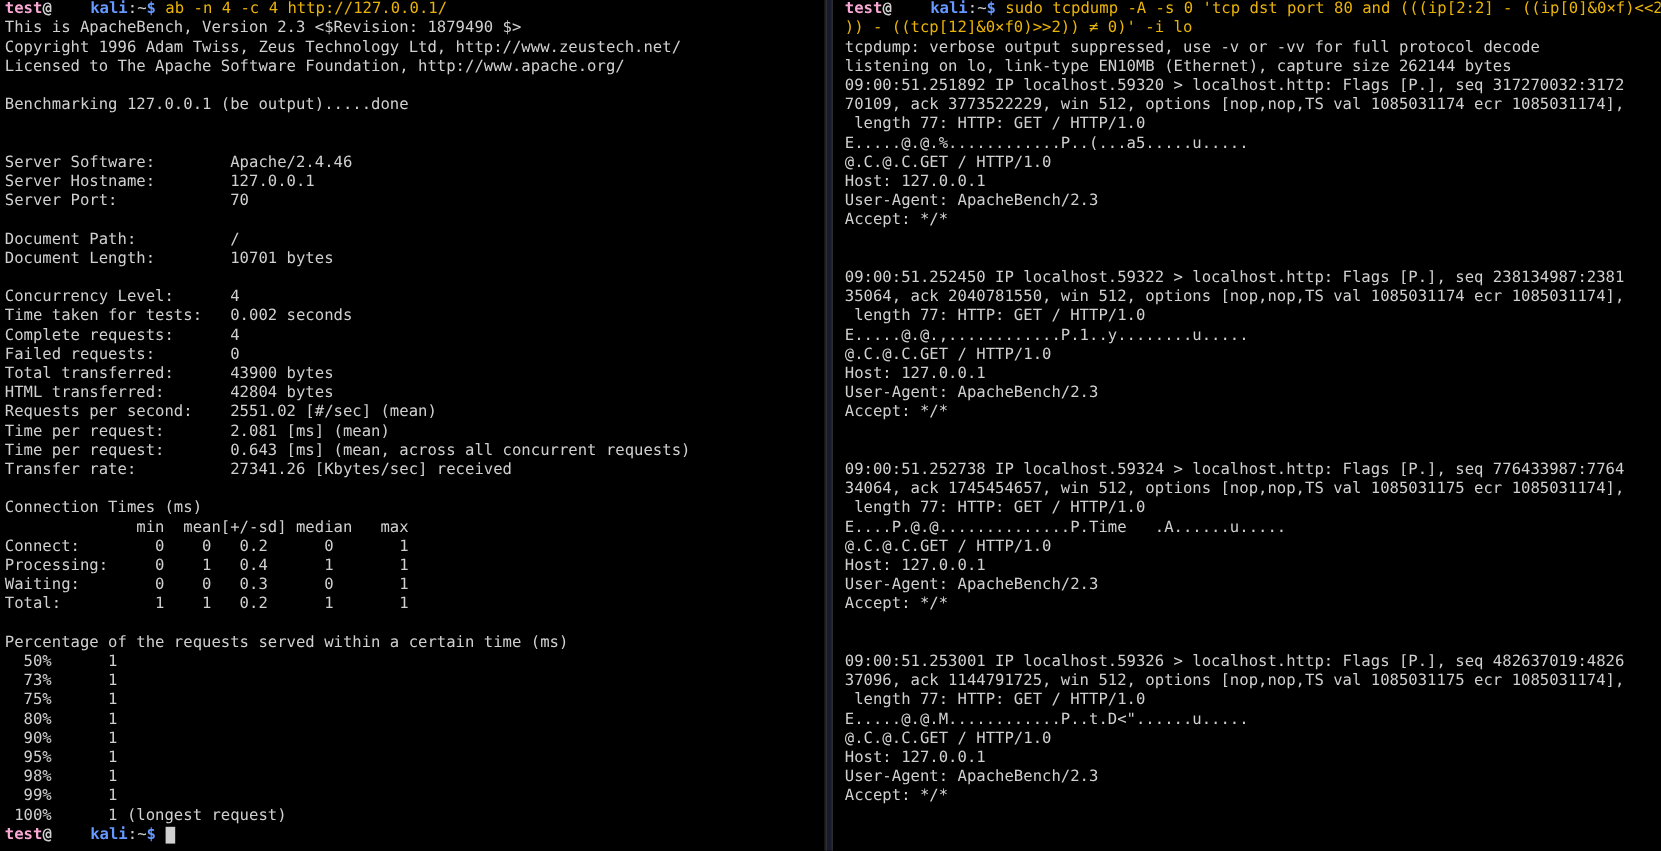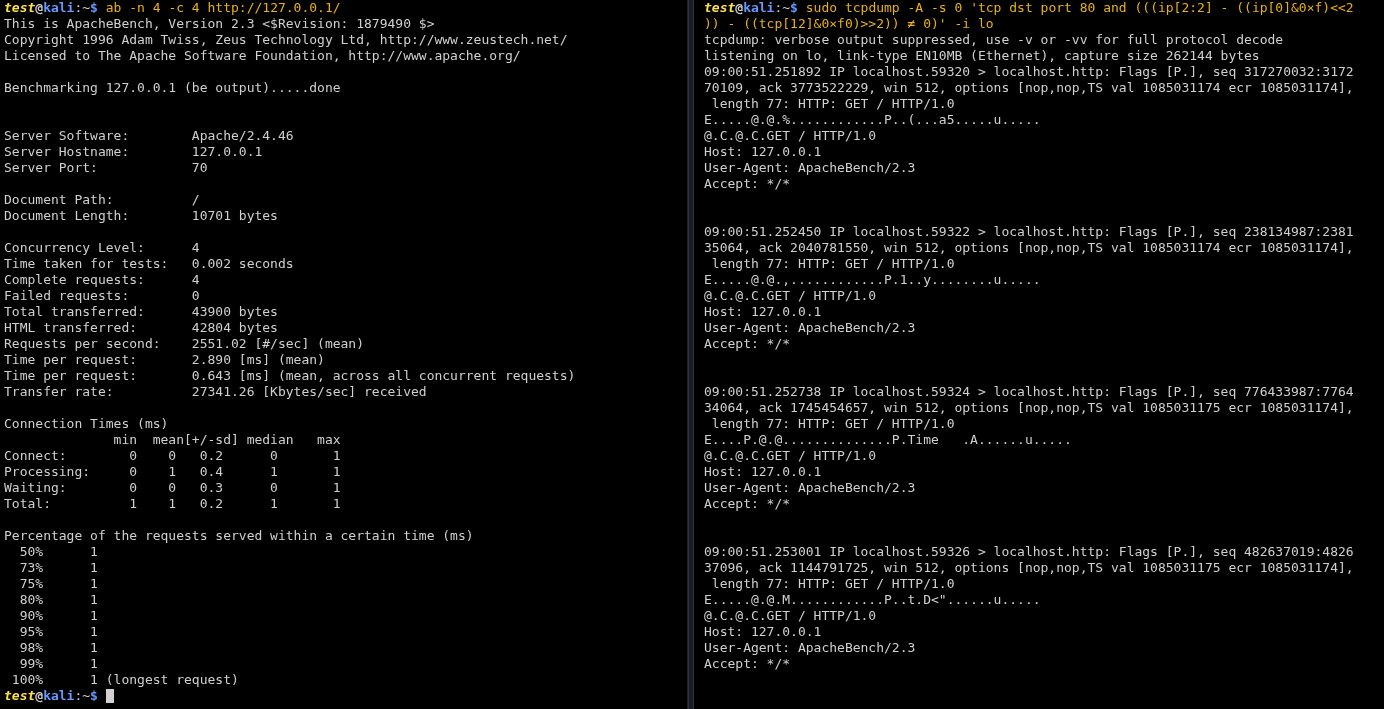--- a/index.html
+++ b/index.html
@@ -26,22 +26,22 @@
   .right {
     flex: 1;
     padding-left: 10px;
   }
   .divider {
     width: 6px;
     background: #1a1a2e;
     border-left: 1px solid #333;
     border-right: 1px solid #333;
   }
-  .prompt-user { color: #fde047; font-weight: bold; font-style: italic; }
-  .prompt-host { color: #6699ff; font-weight: bold; }
+  .prompt-user { color: #f9a8d4; font-weight: bold; }
+  .prompt-host { color: #6699ff; font-weight: bold; margin-left: 32px; }
   .prompt-at   { color: #d0d0d0; font-weight: bold; }
   .prompt-path { color: #d0d0d0; }
   .prompt-doll { color: #6699ff; font-weight: bold; }
   .cmd { color: #eab308; }
   .cursor {
     display: inline-block;
     width: 8px;
     height: 14px;
     background: #d0d0d0;
     vertical-align: text-bottom;
@@ -65,21 +65,21 @@
 <span>Document Path:          /</span>
 <span>Document Length:        10701 bytes</span>
 <span></span>
 <span>Concurrency Level:      4</span>
 <span>Time taken for tests:   0.002 seconds</span>
 <span>Complete requests:      4</span>
 <span>Failed requests:        0</span>
 <span>Total transferred:      43900 bytes</span>
 <span>HTML transferred:       42804 bytes</span>
 <span>Requests per second:    2551.02 [#/sec] (mean)</span>
-<span>Time per request:       2.890 [ms] (mean)</span>
+<span>Time per request:       2.081 [ms] (mean)</span>
 <span>Time per request:       0.643 [ms] (mean, across all concurrent requests)</span>
 <span>Transfer rate:          27341.26 [Kbytes/sec] received</span>
 <span></span>
 <span>Connection Times (ms)</span>
 <span>              min  mean[+/-sd] median   max</span>
 <span>Connect:        0    0   0.2      0       1</span>
 <span>Processing:     0    1   0.4      1       1</span>
 <span>Waiting:        0    0   0.3      0       1</span>
 <span>Total:          1    1   0.2      1       1</span>
 <span></span>

